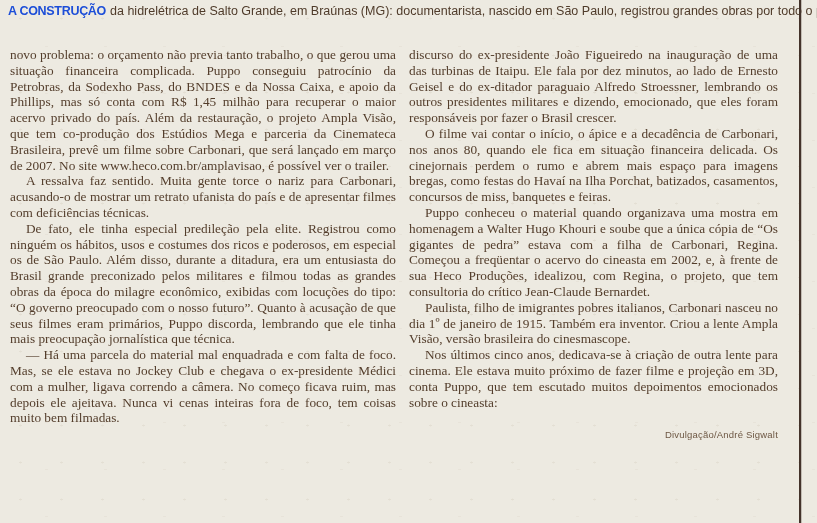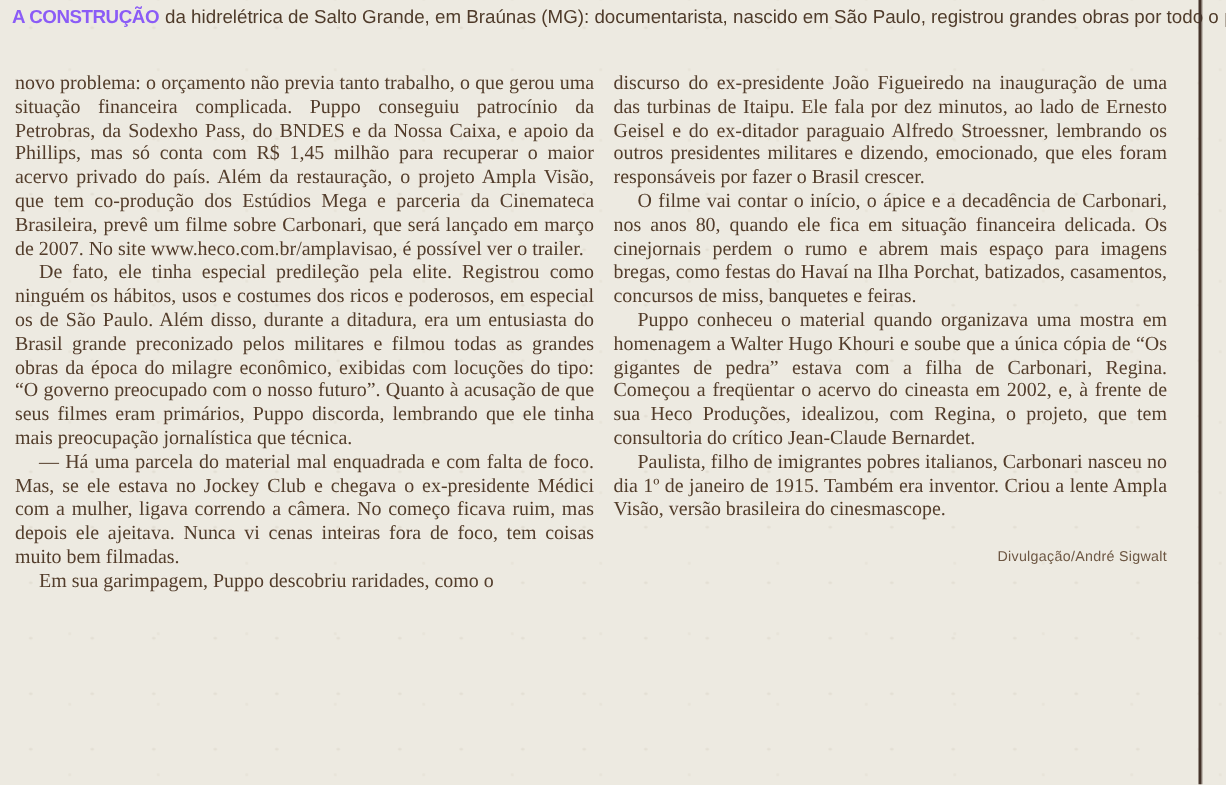--- a/index.html
+++ b/index.html
@@ -13,21 +13,21 @@
     background-position:0 0,17px 23px;
     font-family:"Liberation Serif", serif;
   }
   .caption{
     position:absolute;top:4px;left:8px;width:780px;
     font-family:"Liberation Sans", sans-serif;
     font-size:12.5px;line-height:15px;color:#4f3b2a;
     white-space:nowrap;
   }
   .caption b{
-    font-weight:700;color:#8b5cf6;letter-spacing:-0.3px;
+    font-weight:700;color:#1d4ed8;letter-spacing:-0.3px;
     margin-right:4px;
   }
   .columns{
     position:absolute;top:47px;left:10px;width:768px;
     display:flex;gap:13px;
   }
   .col{
     font-size:13.3px;line-height:15.8px;color:#533d2b;
     text-align:justify;hyphens:auto;-webkit-hyphens:auto;
   }
@@ -48,26 +48,27 @@
 </head>
 <body>
 
 <div class="caption">
   <b>A CONSTRUÇÃO</b><span>da hidrelétrica de Salto Grande, em Braúnas (MG): documentarista, nascido em São Paulo, registrou grandes obras por todo o país</span>
 </div>
 
 <div class="columns">
   <div class="col col-left">
     <p class="cont">novo problema: o orçamento não previa tanto trabalho, o que gerou uma situação financeira complicada. Puppo conseguiu patrocínio da Petrobras, da Sodexho Pass, do BNDES e da Nossa Caixa, e apoio da Phillips, mas só conta com R$ 1,45 milhão para recuperar o maior acervo privado do país. Além da restauração, o projeto Ampla Visão, que tem co-produção dos Estúdios Mega e parceria da Cinemateca Brasileira, prevê um filme sobre Carbonari, que será lançado em março de 2007. No site www.heco.com.br/amplavisao, é possível ver o trailer.</p>
+    <p class="ind">A ressalva faz sentido. Muita gente torce o nariz para Carbonari, acusando-o de mostrar um retrato ufanista do país e de apresentar filmes com deficiências técnicas.</p>
     <p class="ind">De fato, ele tinha especial predileção pela elite. Registrou como ninguém os hábitos, usos e costumes dos ricos e poderosos, em especial os de São Paulo. Além disso, durante a ditadura, era um entusiasta do Brasil grande preconizado pelos militares e filmou todas as grandes obras da época do milagre econômico, exibidas com locuções do tipo: “O governo preocupado com o nosso futuro”. Quanto à acusação de que seus filmes eram primários, Puppo discorda, lembrando que ele tinha mais preocupação jornalística que técnica.</p>
     <p class="ind">— Há uma parcela do material mal enquadrada e com falta de foco. Mas, se ele estava no Jockey Club e chegava o ex-presidente Médici com a mulher, ligava correndo a câmera. No começo ficava ruim, mas depois ele ajeitava. Nunca vi cenas inteiras fora de foco, tem coisas muito bem filmadas.</p>
-    <p class="ind">Em sua garimpagem, Puppo descobriu raridades, como o</p>
   </div>
   <div class="col col-right">
     <p class="cont">discurso do ex-presidente João Figueiredo na inauguração de uma das turbinas de Itaipu. Ele fala por dez minutos, ao lado de Ernesto Geisel e do ex-ditador paraguaio Alfredo Stroessner, lembrando os outros presidentes militares e dizendo, emocionado, que eles foram responsáveis por fazer o Brasil crescer.</p>
     <p class="ind">O filme vai contar o início, o ápice e a decadência de Carbonari, nos anos 80, quando ele fica em situação financeira delicada. Os cinejornais perdem o rumo e abrem mais espaço para imagens bregas, como festas do Havaí na Ilha Porchat, batizados, casamentos, concursos de miss, banquetes e feiras.</p>
     <p class="ind">Puppo conheceu o material quando organizava uma mostra em homenagem a Walter Hugo Khouri e soube que a única cópia de “Os gigantes de pedra” estava com a filha de Carbonari, Regina. Começou a freqüentar o acervo do cineasta em 2002, e, à frente de sua Heco Produções, idealizou, com Regina, o projeto, que tem consultoria do crítico Jean-Claude Bernardet.</p>
     <p class="ind">Paulista, filho de imigrantes pobres italianos, Carbonari nasceu no dia 1º de janeiro de 1915. Também era inventor. Criou a lente Ampla Visão, versão brasileira do cinesmascope.</p>
+    <p class="ind">Nos últimos cinco anos, dedicava-se à criação de outra lente para cinema. Ele estava muito próximo de fazer filme e projeção em 3D, conta Puppo, que tem escutado muitos depoimentos emocionados sobre o cineasta:</p>
     <div class="credit">Divulgação/André Sigwalt</div>
   </div>
 </div>
 
 <div class="vrule"></div>
 
 </body></html>

